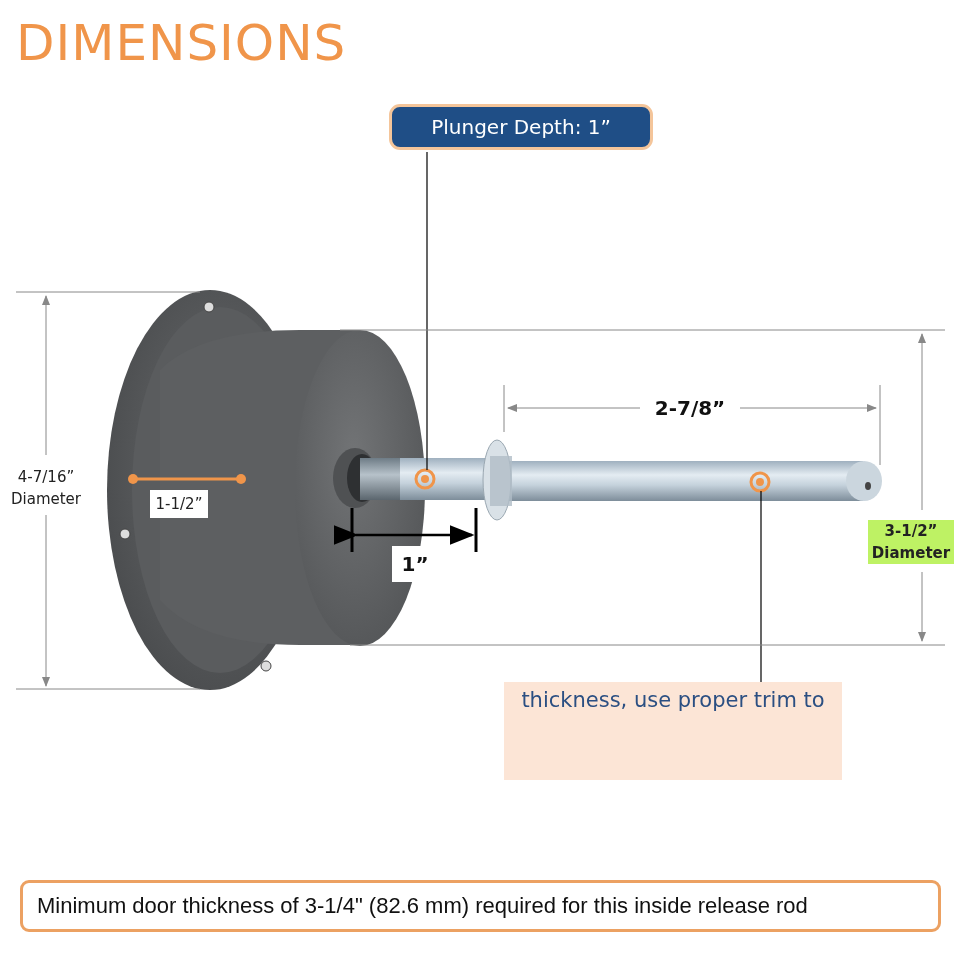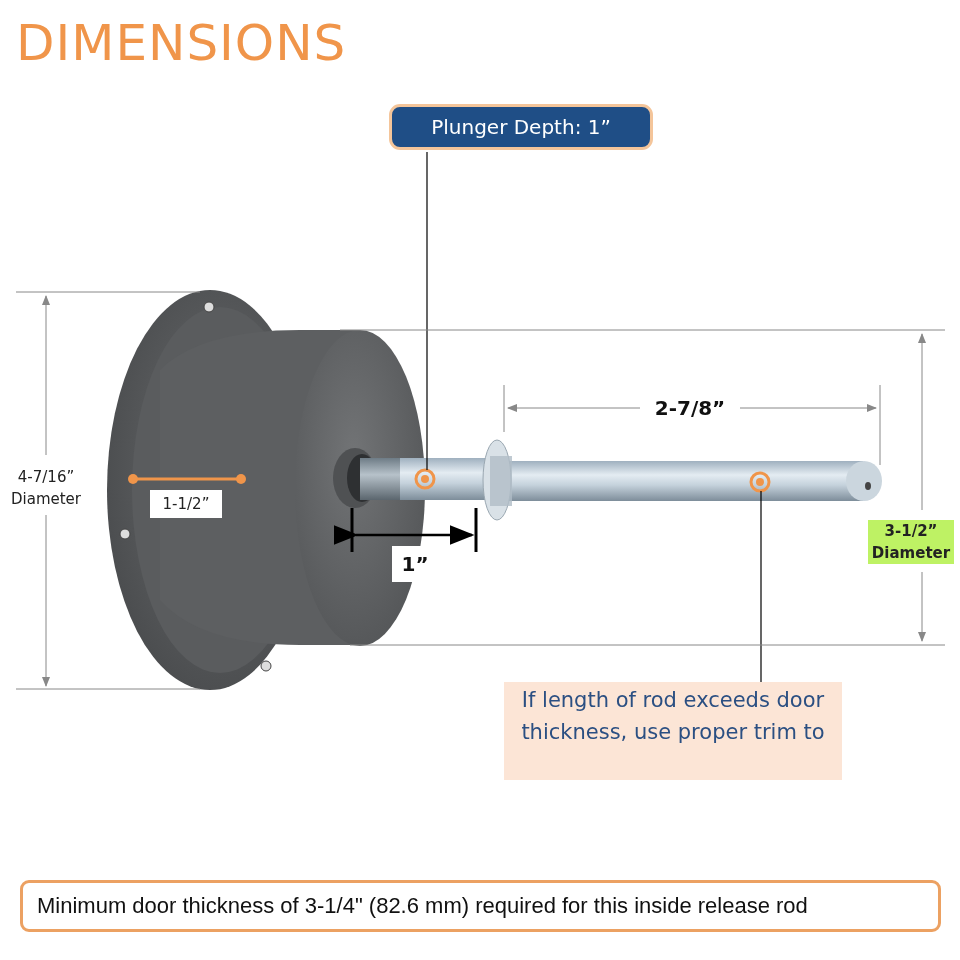--- a/index.html
+++ b/index.html
@@ -118,31 +118,30 @@
   </g>
 </svg>
 
 <div class="callout-top">Plunger Depth: 1”</div>
 
 <div class="dim-label" style="left:6px; top:466px; width:80px; background:#fff;">
   <div>4-7/16”</div>
   <div>Diameter</div>
 </div>
 
-<div class="box-label" style="left:150px; top:490px; width:72px; height:28px; line-height:28px;text-align:center;">1-1/2”</div>
+<div class="box-label" style="left:150px; top:490px; width:58px; height:28px; line-height:28px;text-align:center;">1-1/2”</div>
 
 <div class="bold-label" style="left:392px; top:546px; width:46px; height:36px; line-height:36px;">1”</div>
 
 <div class="bold-label" style="left:641px; top:394px; width:98px; height:28px; line-height:28px; background:transparent;">2-7/8”</div>
 
 <div class="dim-label" style="left:868px; top:520px; width:86px; background:#bef264;font-weight:bold;">
   <div>3-1/2”</div>
   <div>Diameter</div>
 </div>
 
 <div class="note">
-  <div>If length of rod exceeds door</div>
   <div>thickness, use proper trim to</div>
 </div>
 
 <div class="footer">
   <span>Minimum door thickness of 3-1/4" (82.6 mm) required for this inside release rod</span>
 </div>
 
 </body></html>

